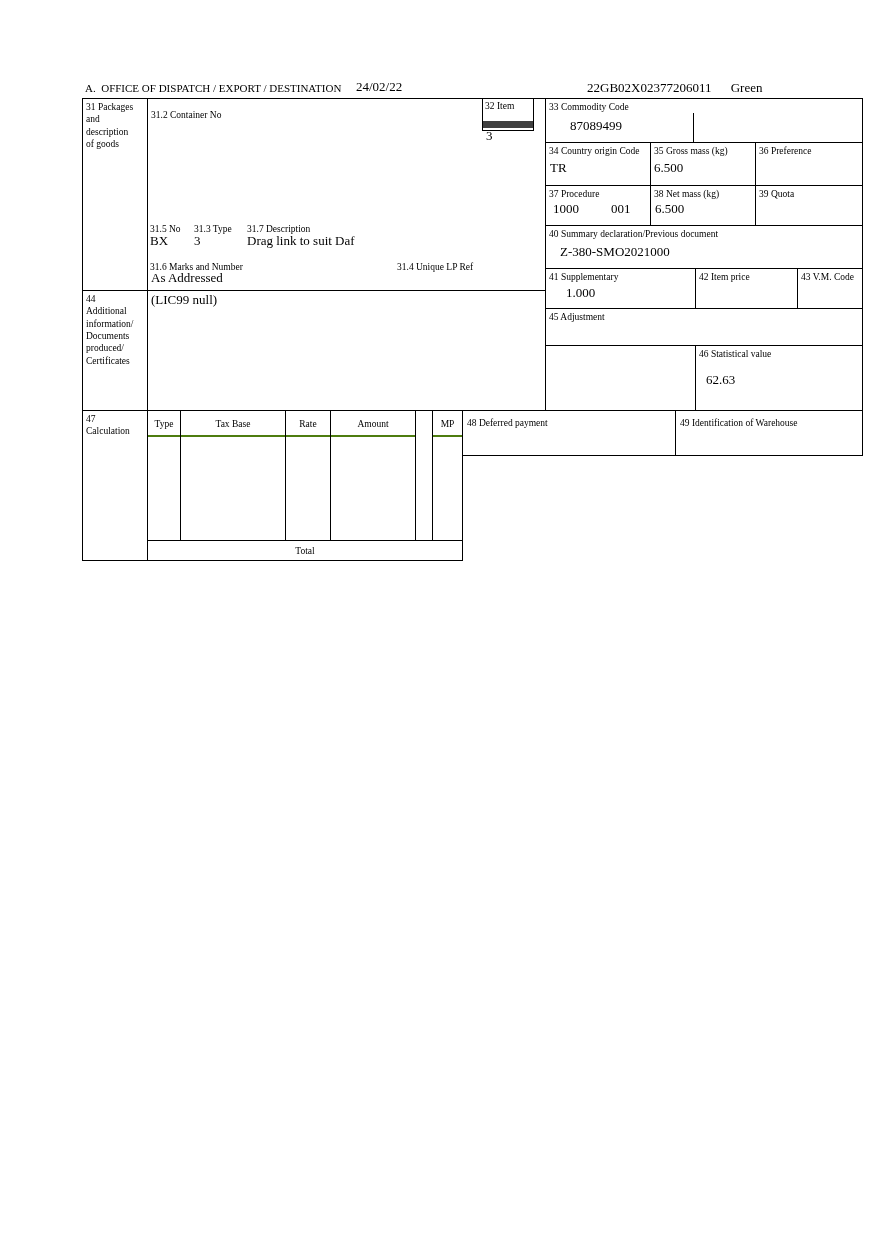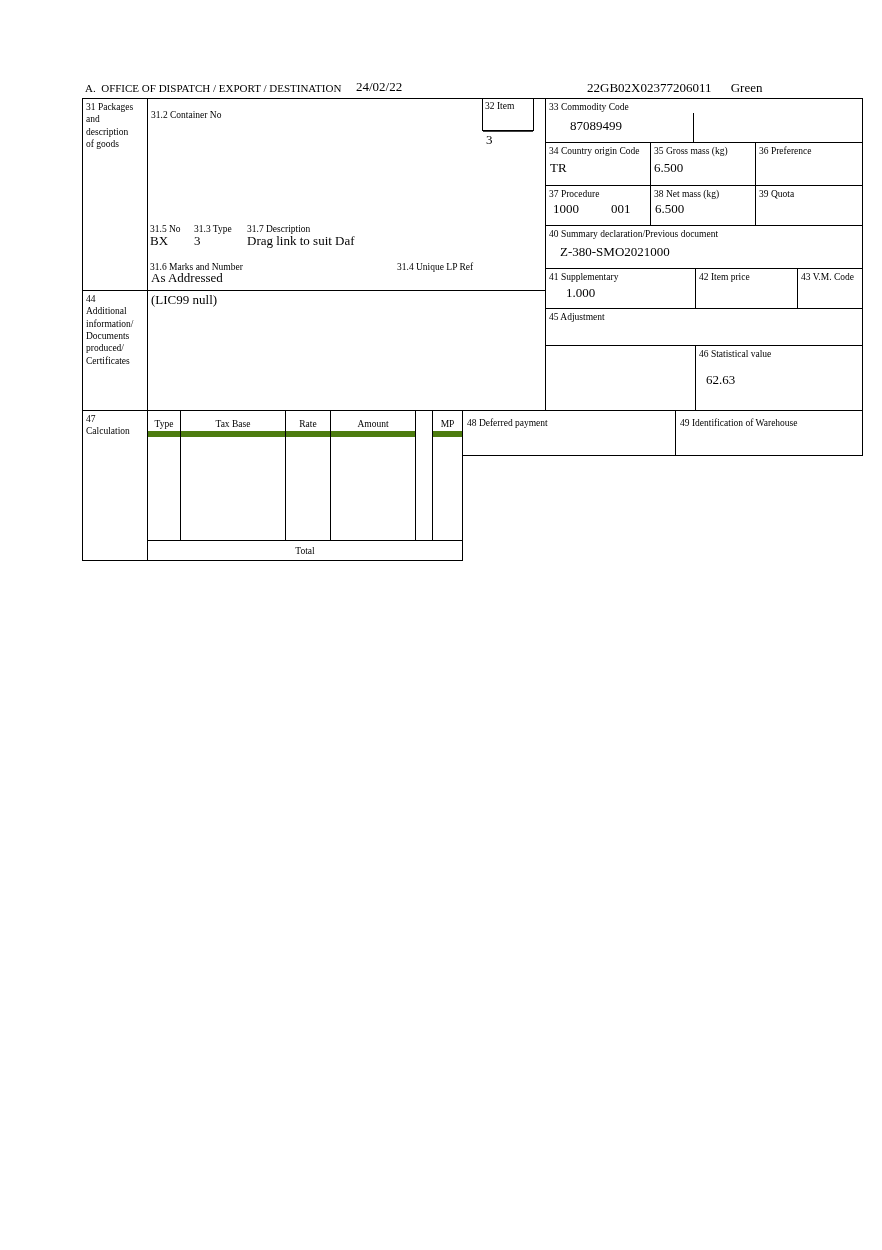--- a/index.html
+++ b/index.html
@@ -4,21 +4,21 @@
 <style>
   html,body{margin:0;padding:0;background:#fff;}
   .page{position:relative;width:882px;height:1250px;background:#fff;color:#000;
         font-family:"Liberation Serif","DejaVu Serif",serif;overflow:hidden;}
   .abs{position:absolute;}
   .box{position:absolute;border:1px solid #000;box-sizing:border-box;}
   .lbl{font-size:9.5px;line-height:1.3;}
   .val{font-size:13px;line-height:1.1;}
   .pre{white-space:pre-line;}
   .pad{padding:2px 3px;}
-  .th{font-size:9.5px;text-align:center;border-bottom:6px solid #4d7c0f;height:26px;box-sizing:border-box;padding-top:8px;}
+  .th{font-size:9.5px;text-align:center;border-bottom:2px solid #4d7c0f;height:26px;box-sizing:border-box;padding-top:8px;}
   .dotv{position:absolute;border-left:1px dotted #000;}
   .doth{position:absolute;border-top:1px dotted #000;}
   .vline{position:absolute;width:1px;background:#000;}
   .b{font-weight:bold;}
 </style>
 </head>
 <body>
 
 <div class="page">
 
@@ -43,21 +43,21 @@
     <div class="abs lbl" style="left:99px;top:124px;">31.7 Description</div>
     <div class="abs val" style="left:2px;top:135px;">BX</div>
     <div class="abs val" style="left:46px;top:135px;">3</div>
     <div class="abs val" style="left:99px;top:135px;">Drag link to suit Daf</div>
     <div class="abs lbl" style="left:2px;top:162px;">31.6 Marks and Number</div>
     <div class="abs lbl" style="left:249px;top:162px;">31.4 Unique LP Ref</div>
     <div class="abs val" style="left:3px;top:172px;">As Addressed</div>
   </div>
 
   <div class="box" style="left:482px;top:98px;width:52px;height:33px;background:#fff;">
-    <div class="lbl" style="border-bottom:1px solid #404040;padding:1px 0 19px 2px;">32 Item</div>
+    <div class="lbl" style="border-bottom:7px solid #404040;padding:1px 0 9px 2px;">32 Item</div>
     <div class="val" style="padding:1px 0 0 3px;">3</div>
   </div>
 
   <div class="box" style="left:545px;top:98px;width:318px;height:45px;">
     <div class="lbl pad">33 Commodity Code</div>
     <div class="abs val" style="left:24px;top:20px;">87089499</div>
     <div class="vline" style="left:147px;top:14px;height:30px;"></div>
   </div>
 
   <div class="box" style="left:545px;top:142px;width:106px;height:44px;">

